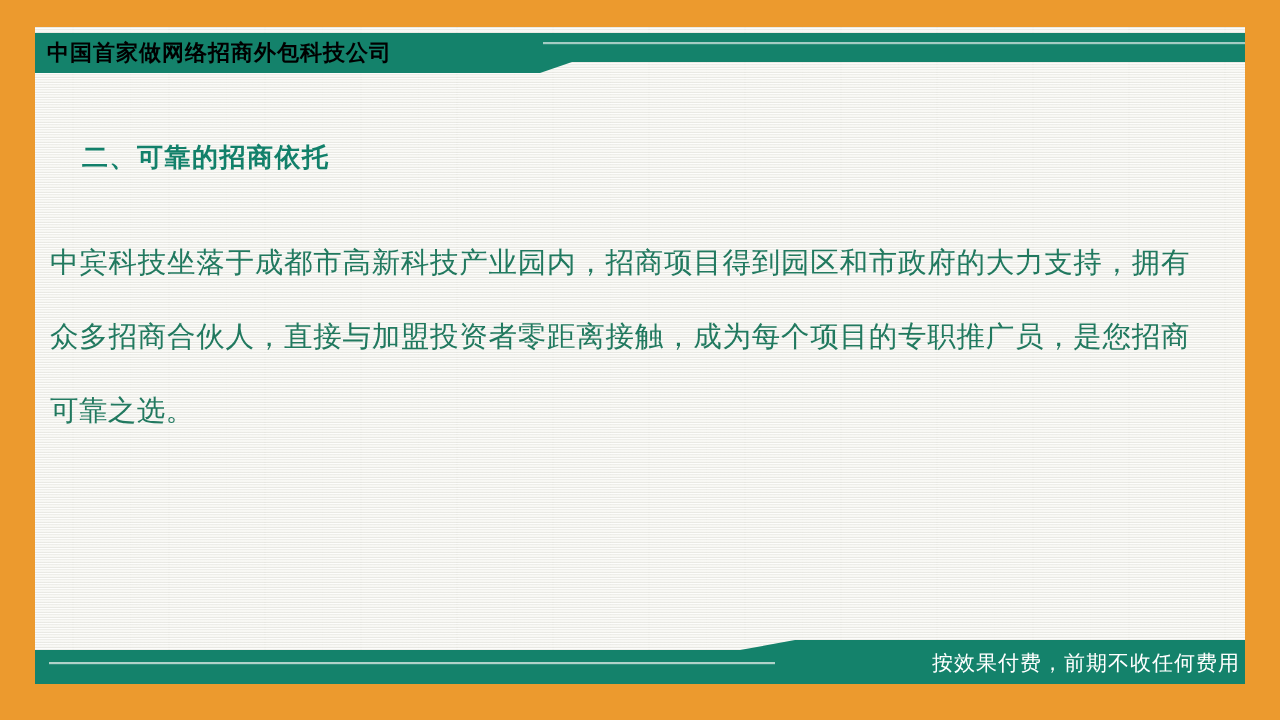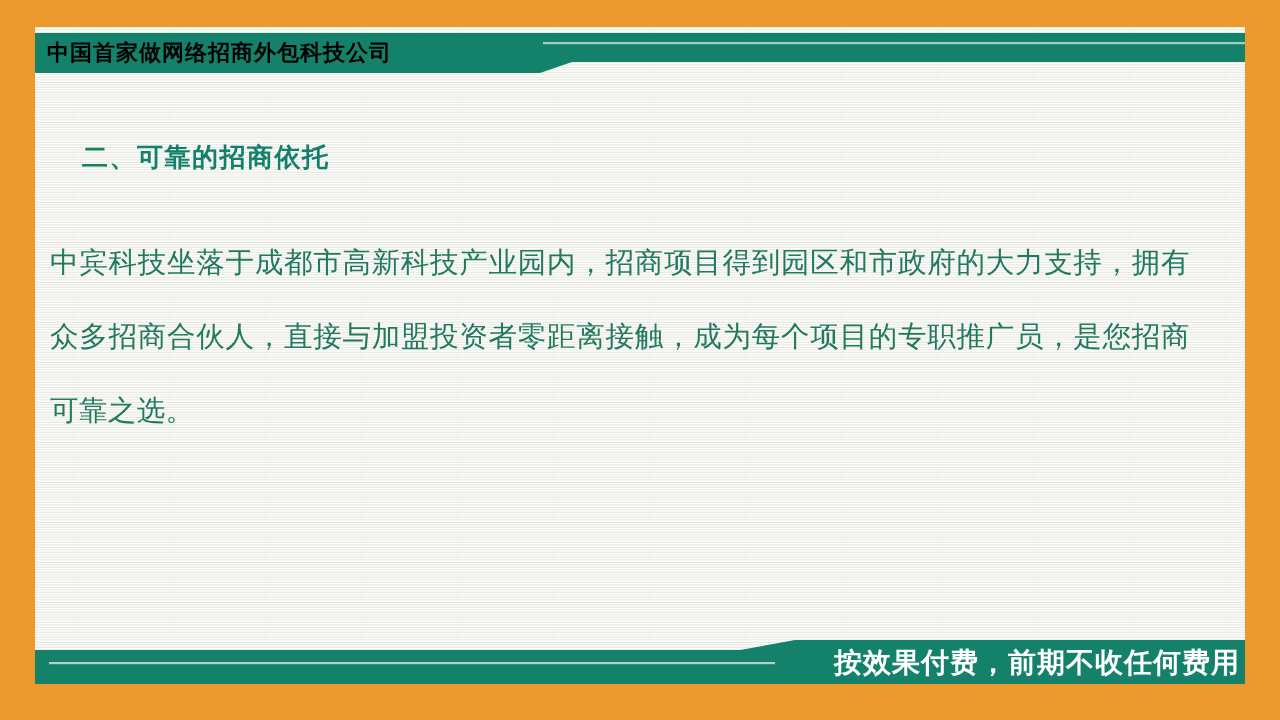--- a/index.html
+++ b/index.html
@@ -116,22 +116,22 @@
     height: 46px;
     pointer-events: none;
   }
   #footer-band svg { display: block; width: 100%; height: 100%; }
 
   #footer-text {
     position: absolute;
     right: 40px;
     top: 647px;
     color: #FFFFFF;
-    font-size: 28px;
-    font-weight: bold;
+    font-size: 21px;
+    font-weight: normal;
     letter-spacing: 1px;
     line-height: 32px;
     white-space: nowrap;
   }
 </style>
 </head>
 <body>
 
 <div id="slide">
 

